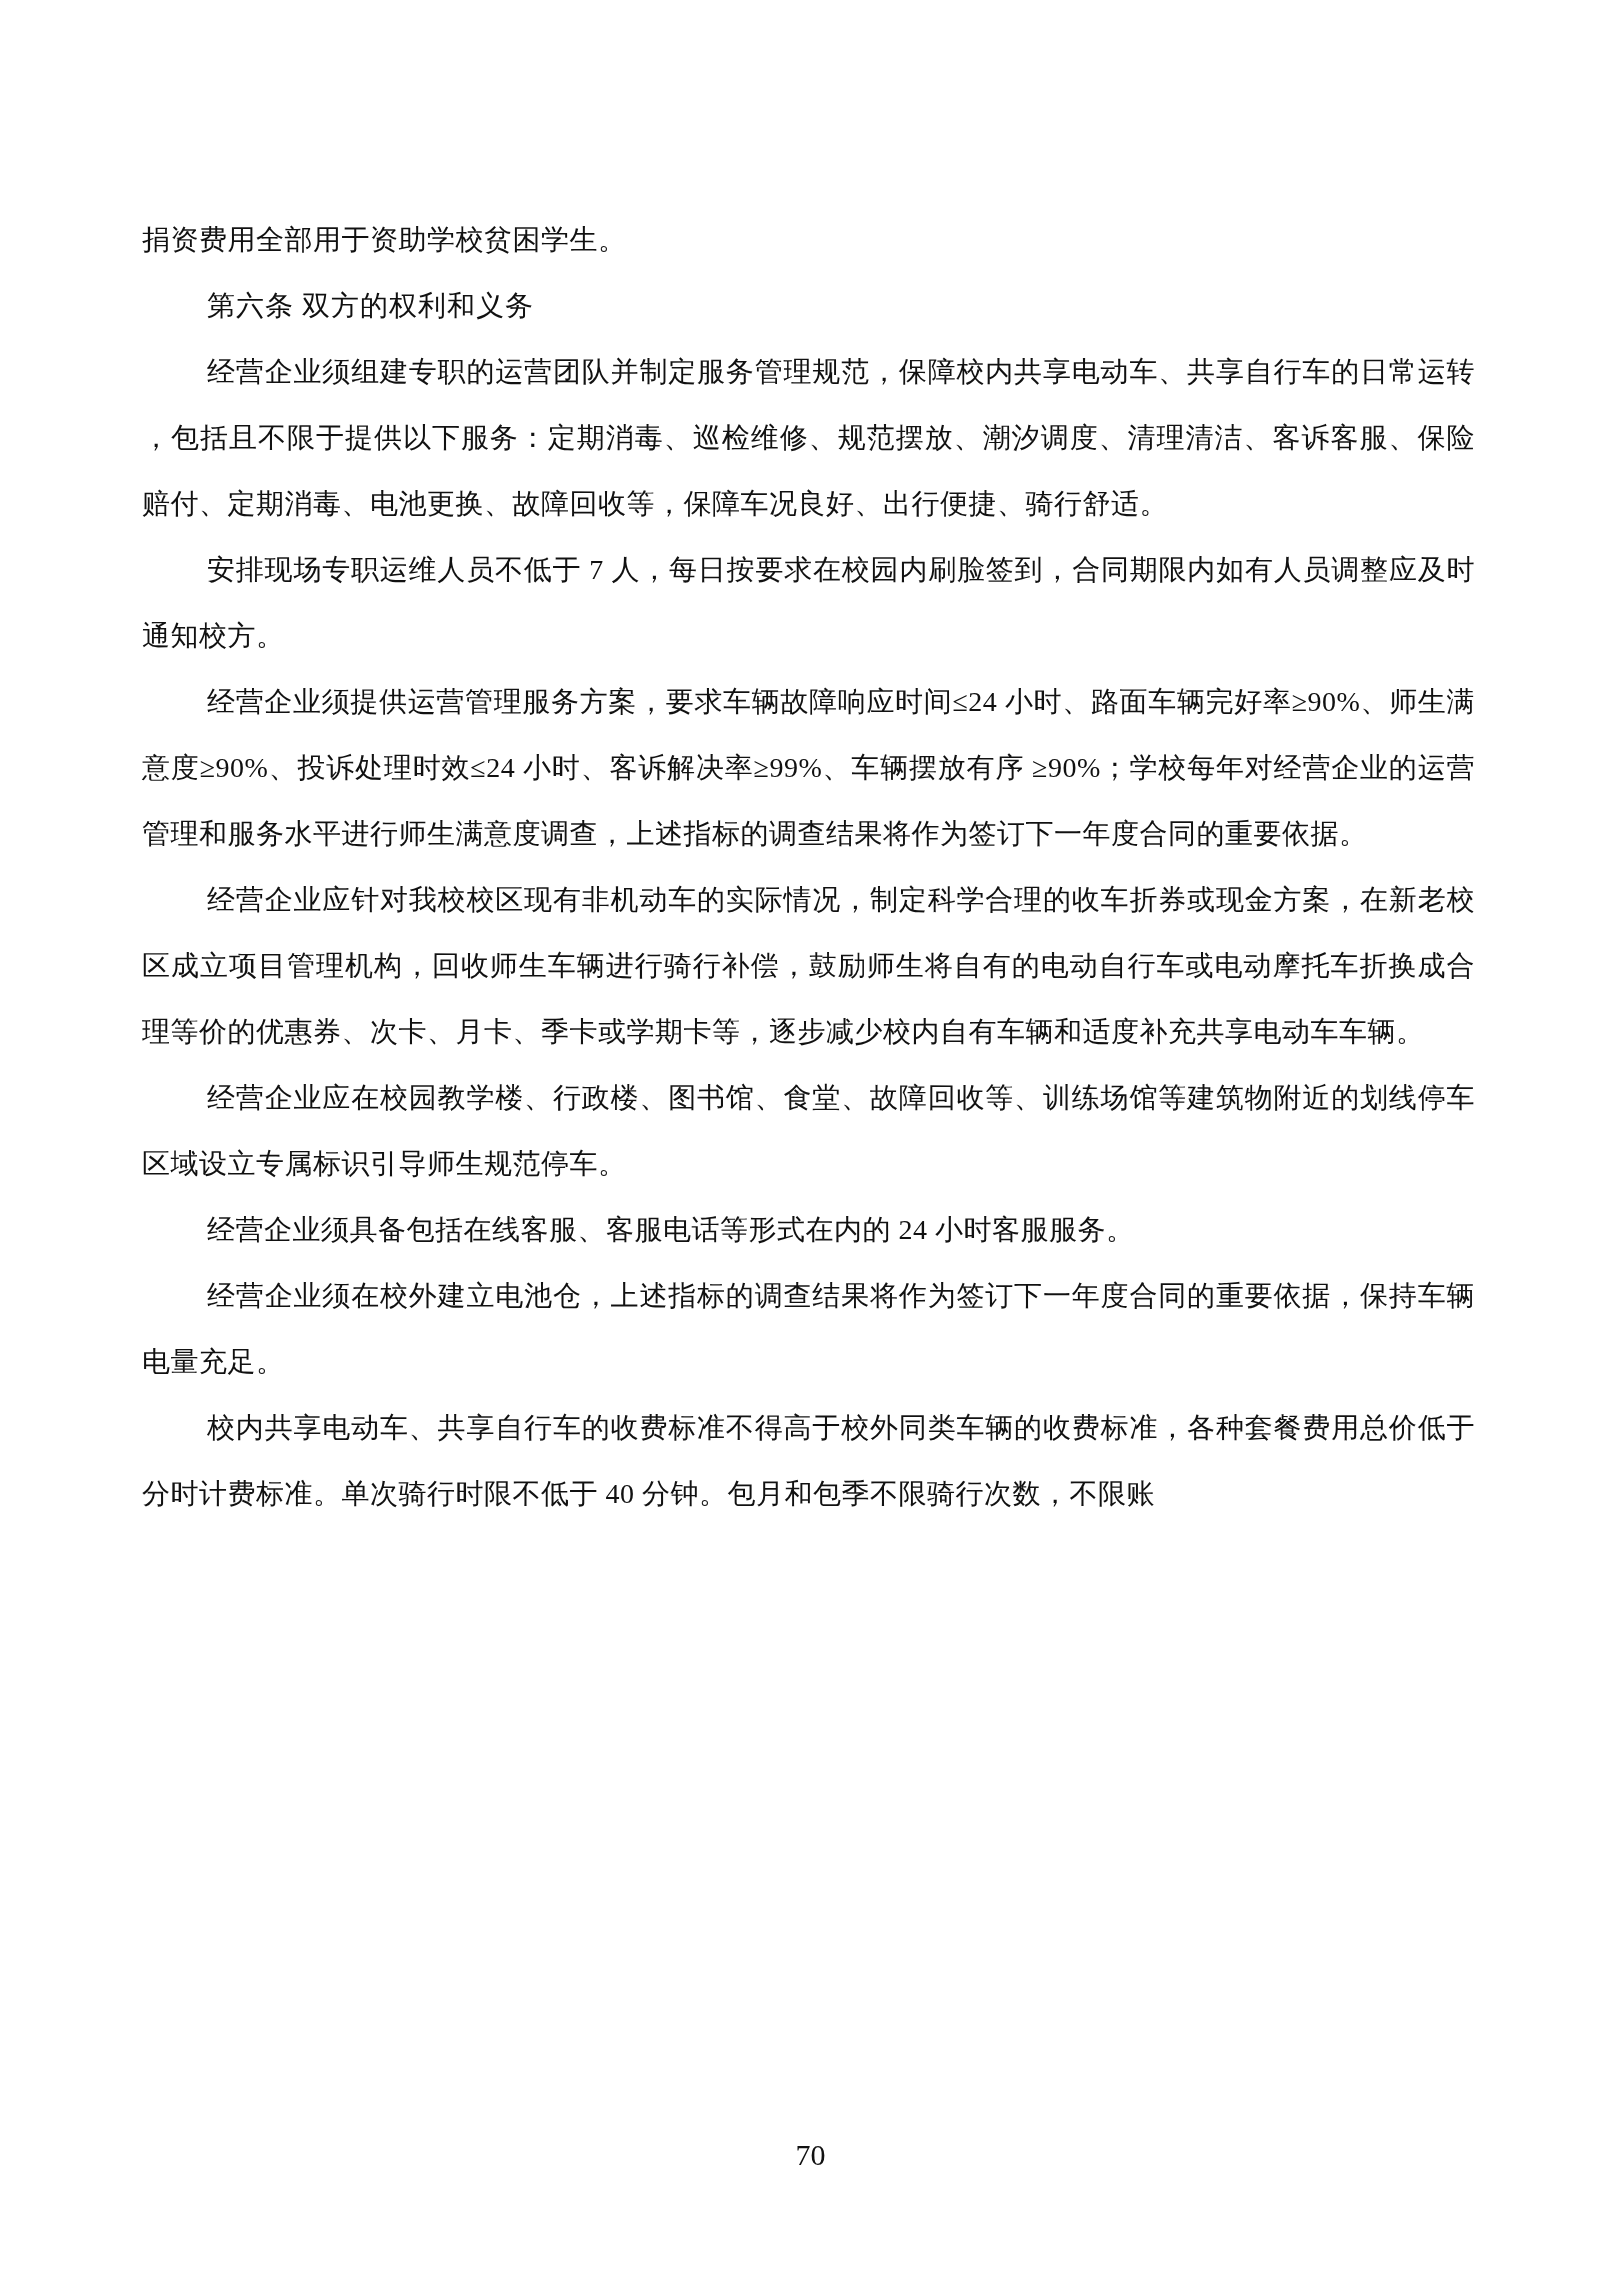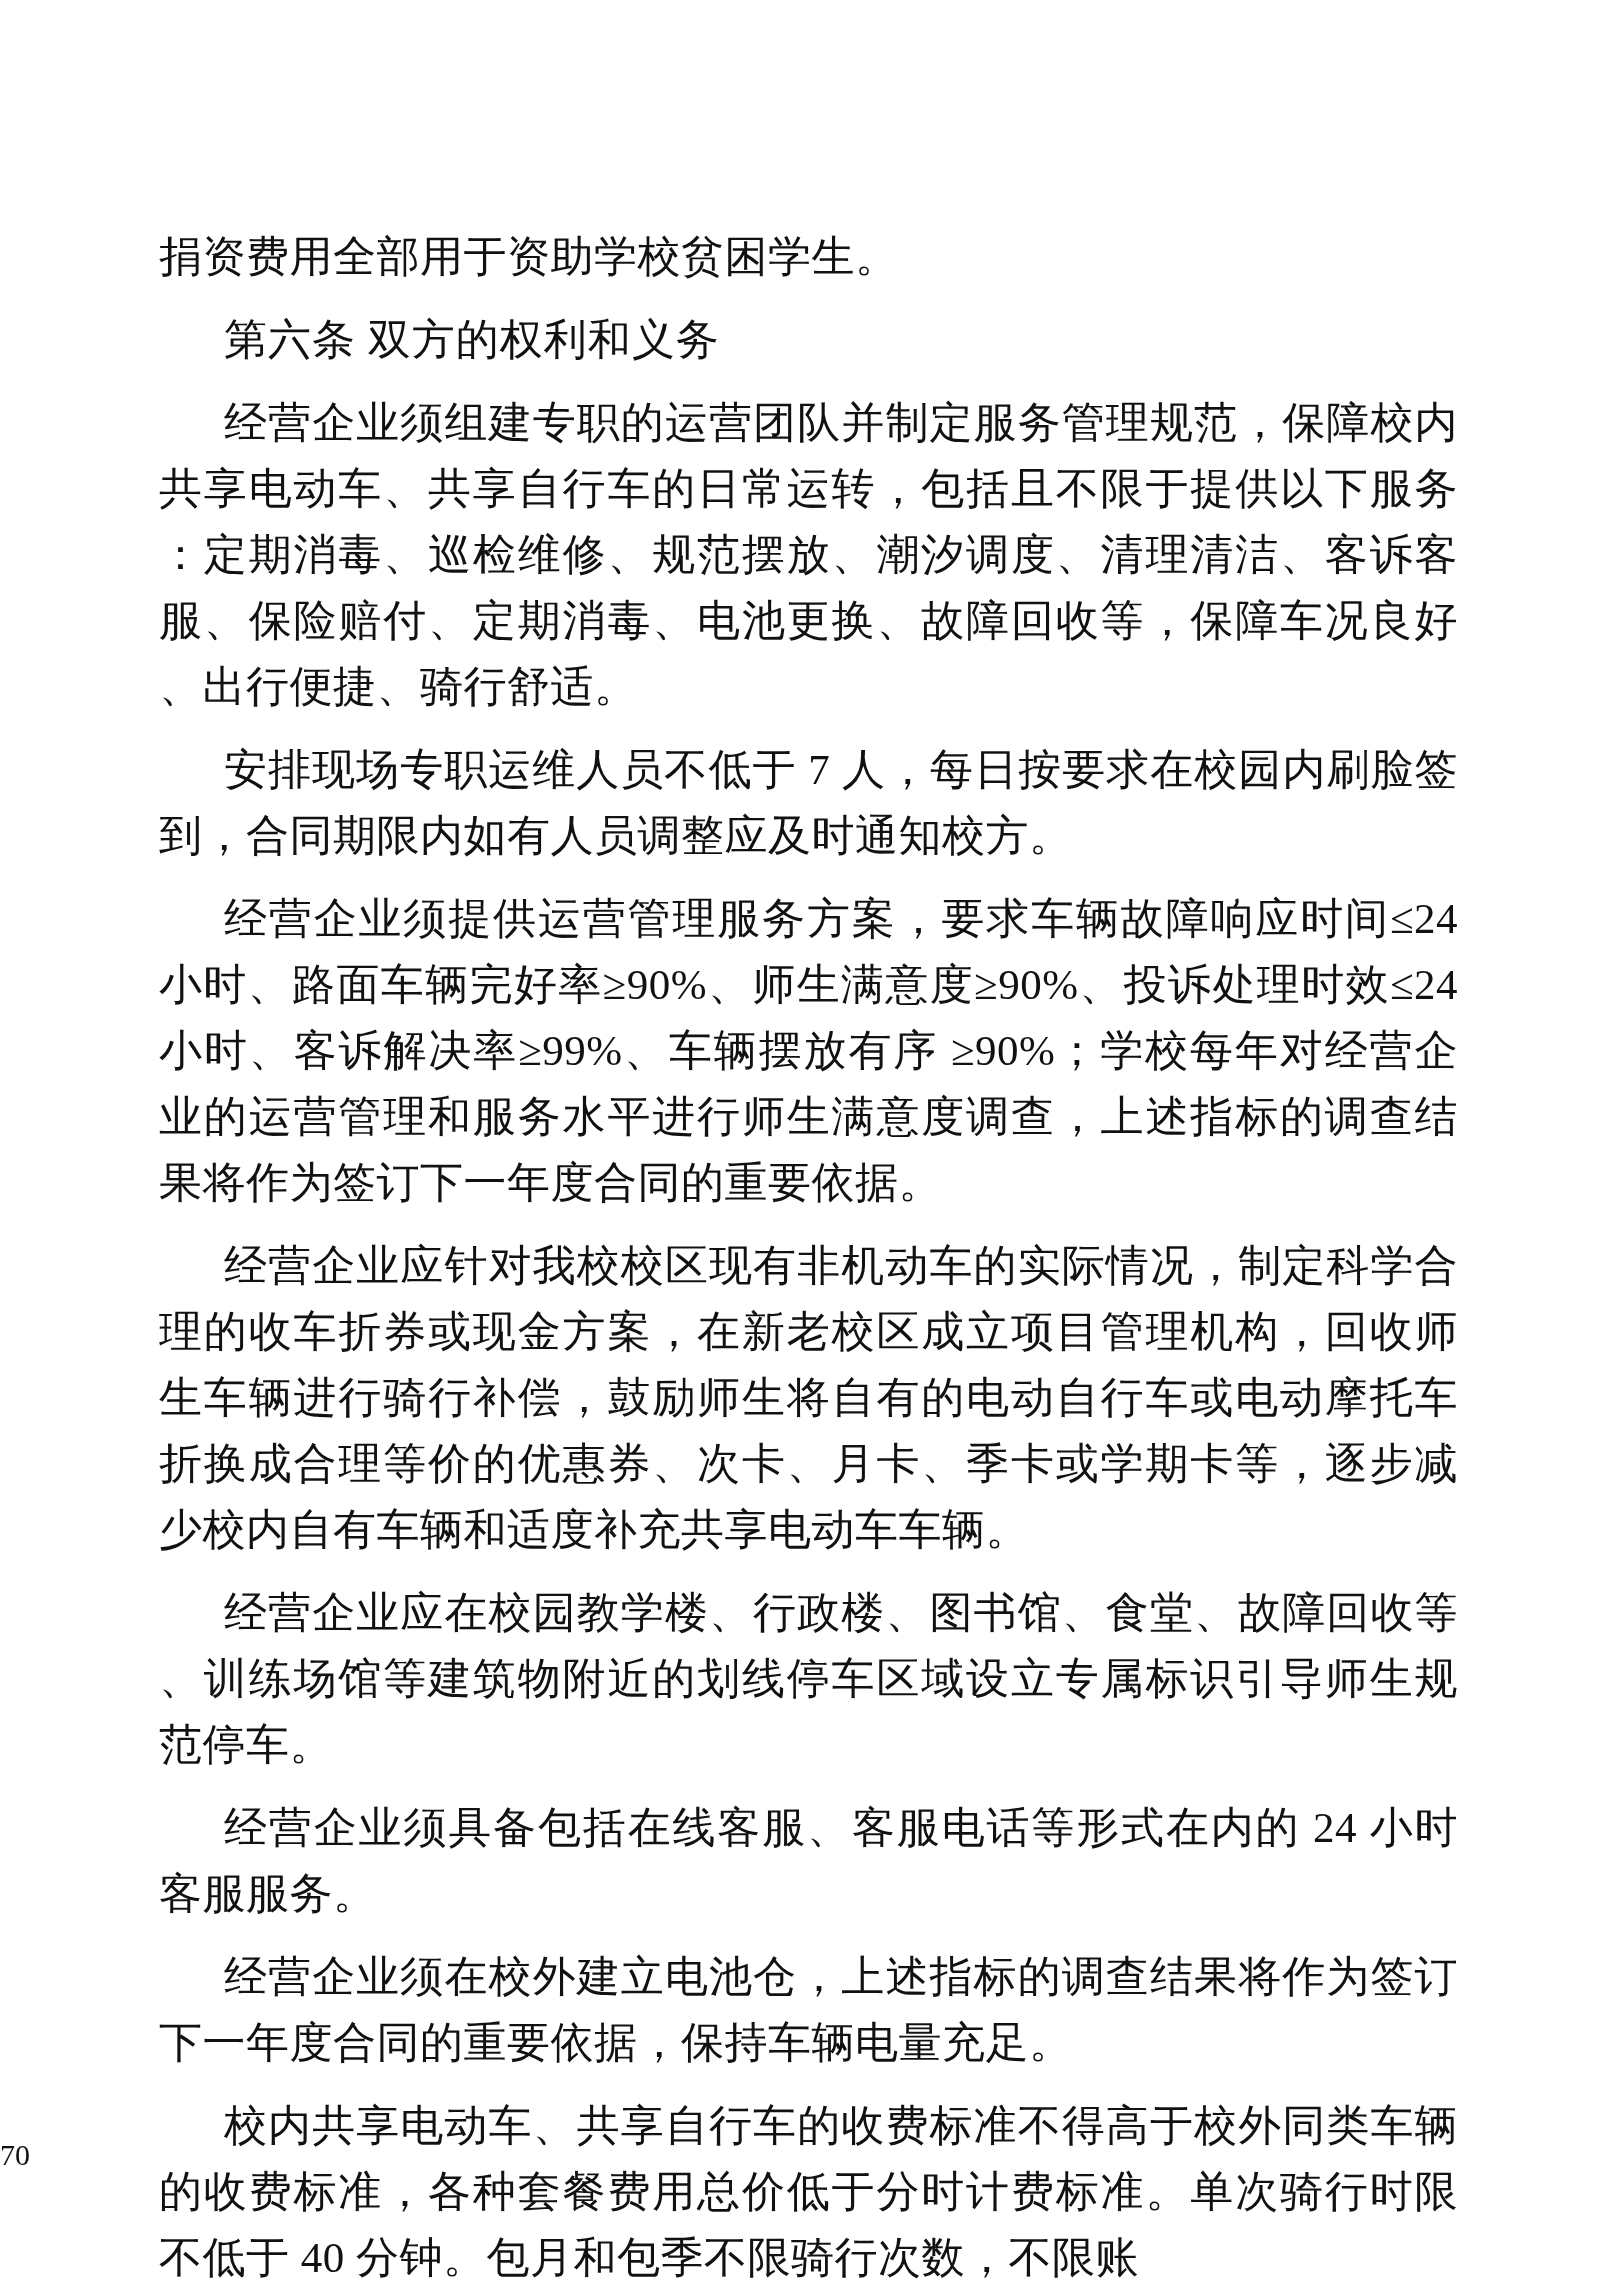--- a/index.html
+++ b/index.html
@@ -17,42 +17,43 @@
     font-family: "Liberation Serif", "DejaVu Serif", serif;
     color: #111111;
   }
   .content {
     position: absolute;
     left: 142px;
     top: 207px;
     width: 1333px;
   }
   .para {
-    margin: 17px;
-    font-size: 43px;
+    margin: 0;
+    font-size: 28px;
     line-height: 66px;
     text-align: justify;
     text-justify: inter-character;
     word-break: break-all;
     line-break: anywhere;
     letter-spacing: 0.5px;
   }
   .para.indent {
     text-indent: 65px;
   }
   .para.heading {
     font-weight: normal;
     text-indent: 65px;
     letter-spacing: 1px;
   }
   .footer {
     position: absolute;
     left: 0;
     top: 2135px;
     width: 100%;
+    text-align: center;
     font-size: 30px;
     line-height: 39px;
     color: #111111;
   }
 </style>
 </head>
 <body>
 
 <div class="page">
   <div class="content">

